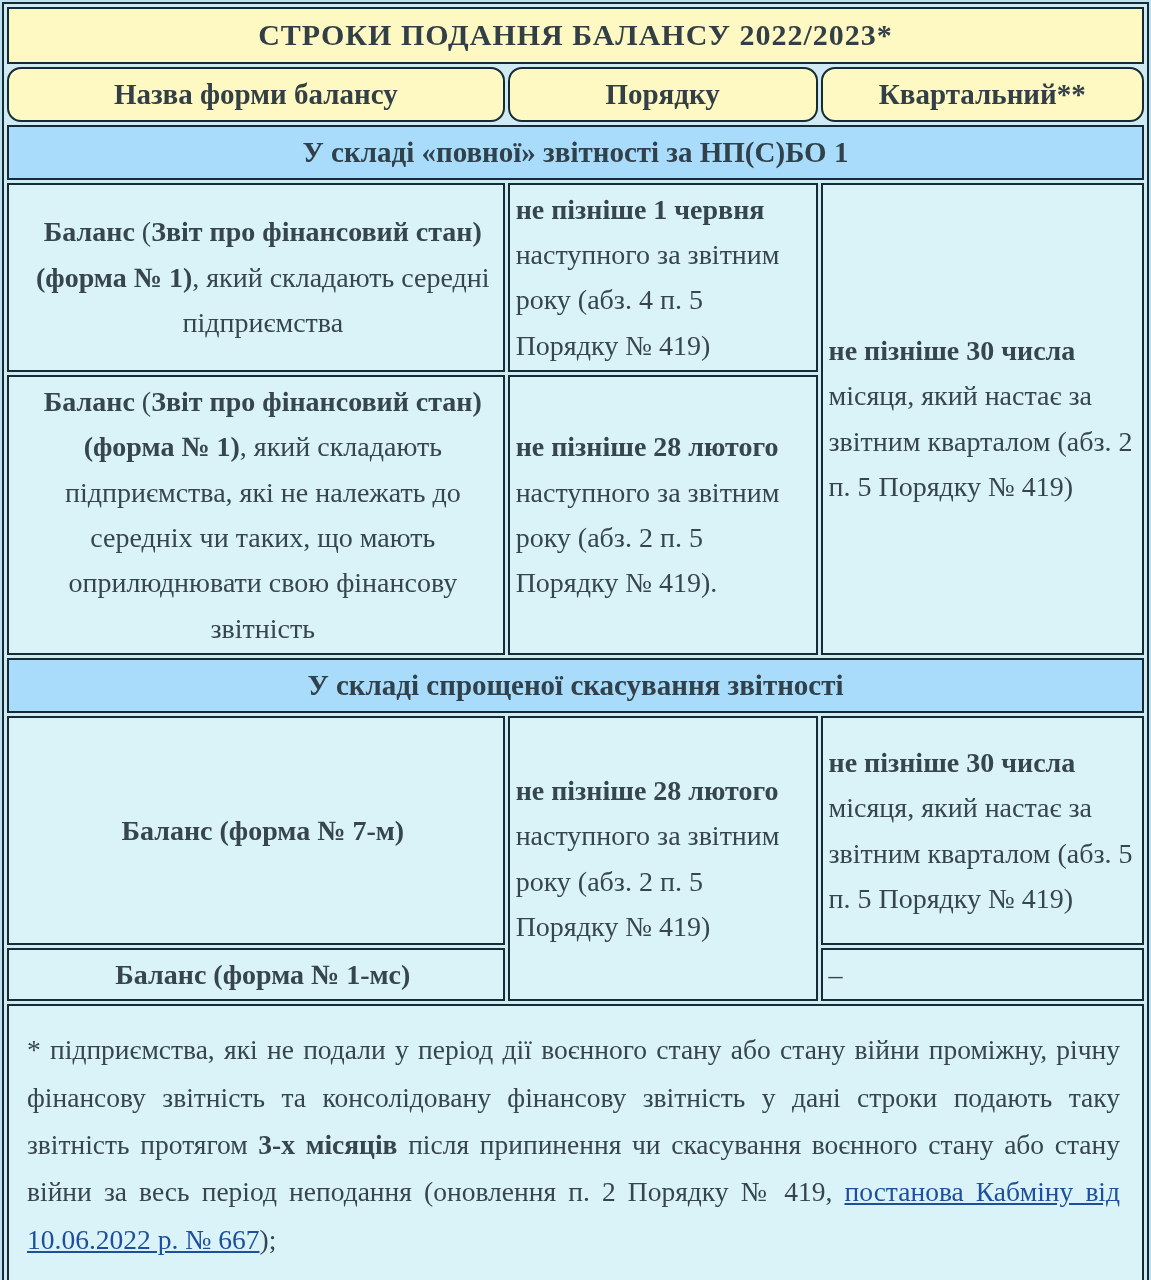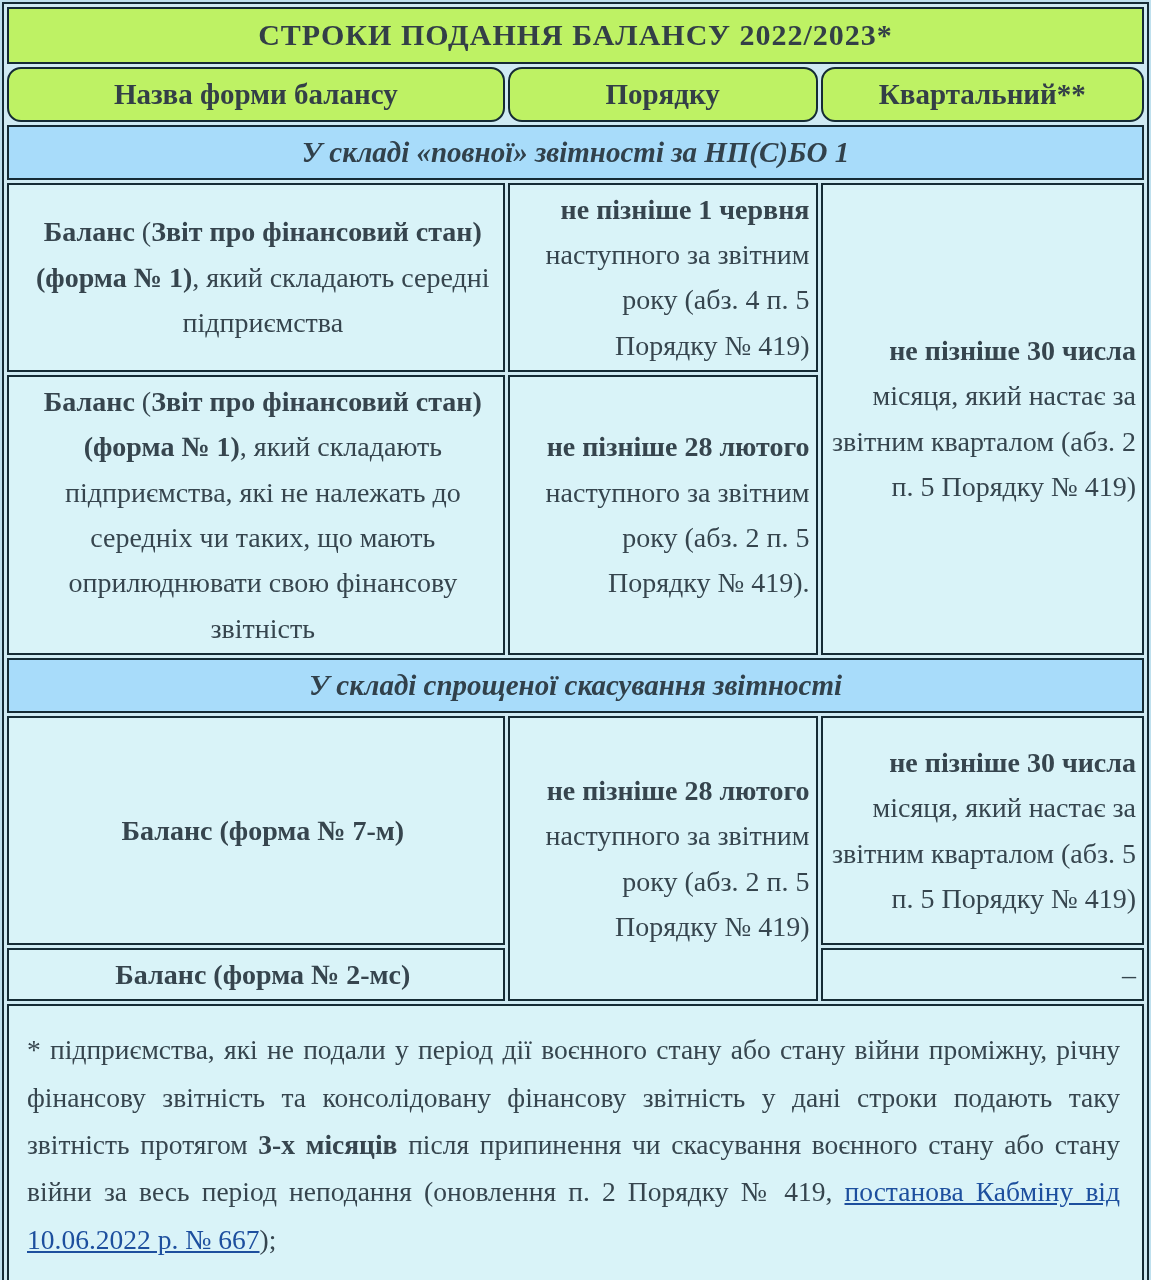--- a/index.html
+++ b/index.html
@@ -30,38 +30,37 @@
   td {
     border: 2px solid #152b35;
     box-sizing: border-box;
     background: #d9f3f8;
     vertical-align: middle;
     padding: 2px 6px;
     font-size: 28px;
     line-height: 1.62;
   }
   td.head-blue {
-    background: #bef264;
+    background: #fef9c3;
     text-align: center;
     font-weight: bold;
     color: #333f47;
   }
   td.title-cell { font-size: 30px; height: 54px; letter-spacing: 1px; }
   td.colhead-cell { height: 44px; font-size: 29px; border-radius: 14px; }
   td.section-cell {
     background: #a8dcfa;
     text-align: center;
     font-weight: bold;
-    font-style: italic;
     font-size: 29px;
     height: 44px;
     color: #31414b;
   }
   td.name-cell { text-align: center; padding-left: 20px; }
-  td.center-cell { text-align: right; }
+  td.center-cell { text-align: left; }
   tr.row-r1 td { height: 184px; }
   tr.row-r2 td { height: 277px; }
   tr.row-m1 td { height: 229px; }
   tr.row-m2 td { height: 46px; }
   b { font-weight: bold; }
   td.footnote-cell {
     text-align: justify;
     font-size: 27.5px;
     line-height: 1.72;
     padding: 6px 8px 10px 4px;
@@ -115,21 +114,21 @@
       <td colspan="3" class="section-cell">У складі спрощеної скасування звітності</td>
     </tr>
 
     <tr class="row-m1">
       <td class="name-cell"><b>Баланс (форма № 7-м)</b></td>
       <td class="center-cell" rowspan="2"><b>не пізніше 28 лютого</b><span> наступного за звітним року (абз. 2 п. 5 Порядку № 419)</span></td>
       <td class="center-cell"><b>не пізніше 30 числа</b><span> місяця, який настає за звітним кварталом (абз. 5 п. 5 Порядку № 419)</span></td>
     </tr>
 
     <tr class="row-m2">
-      <td class="name-cell"><b>Баланс (форма № 2-мс)</b></td>
+      <td class="name-cell"><b>Баланс (форма № 1-мс)</b></td>
       <td class="center-cell">–</td>
     </tr>
 
     <tr>
       <td colspan="3" class="footnote-cell">
         <p><span>* підприємства, які не подали у період дії воєнного стану або стану війни проміжну, річну фінансову звітність та консолідовану фінансову звітність у дані строки подають таку звітність протягом </span><b>3-х місяців</b><span> після припинення чи скасування воєнного стану або стану війни за весь період неподання (оновлення п. 2 Порядку № 419, </span><a class="doc-link" href="#">постанова Кабміну від 10.06.2022 р. № 667</a><span>);</span></p>
         <p class="note2">** так звана проміжна фінансова звітність</p>
       </td>
     </tr>
   </tbody>

